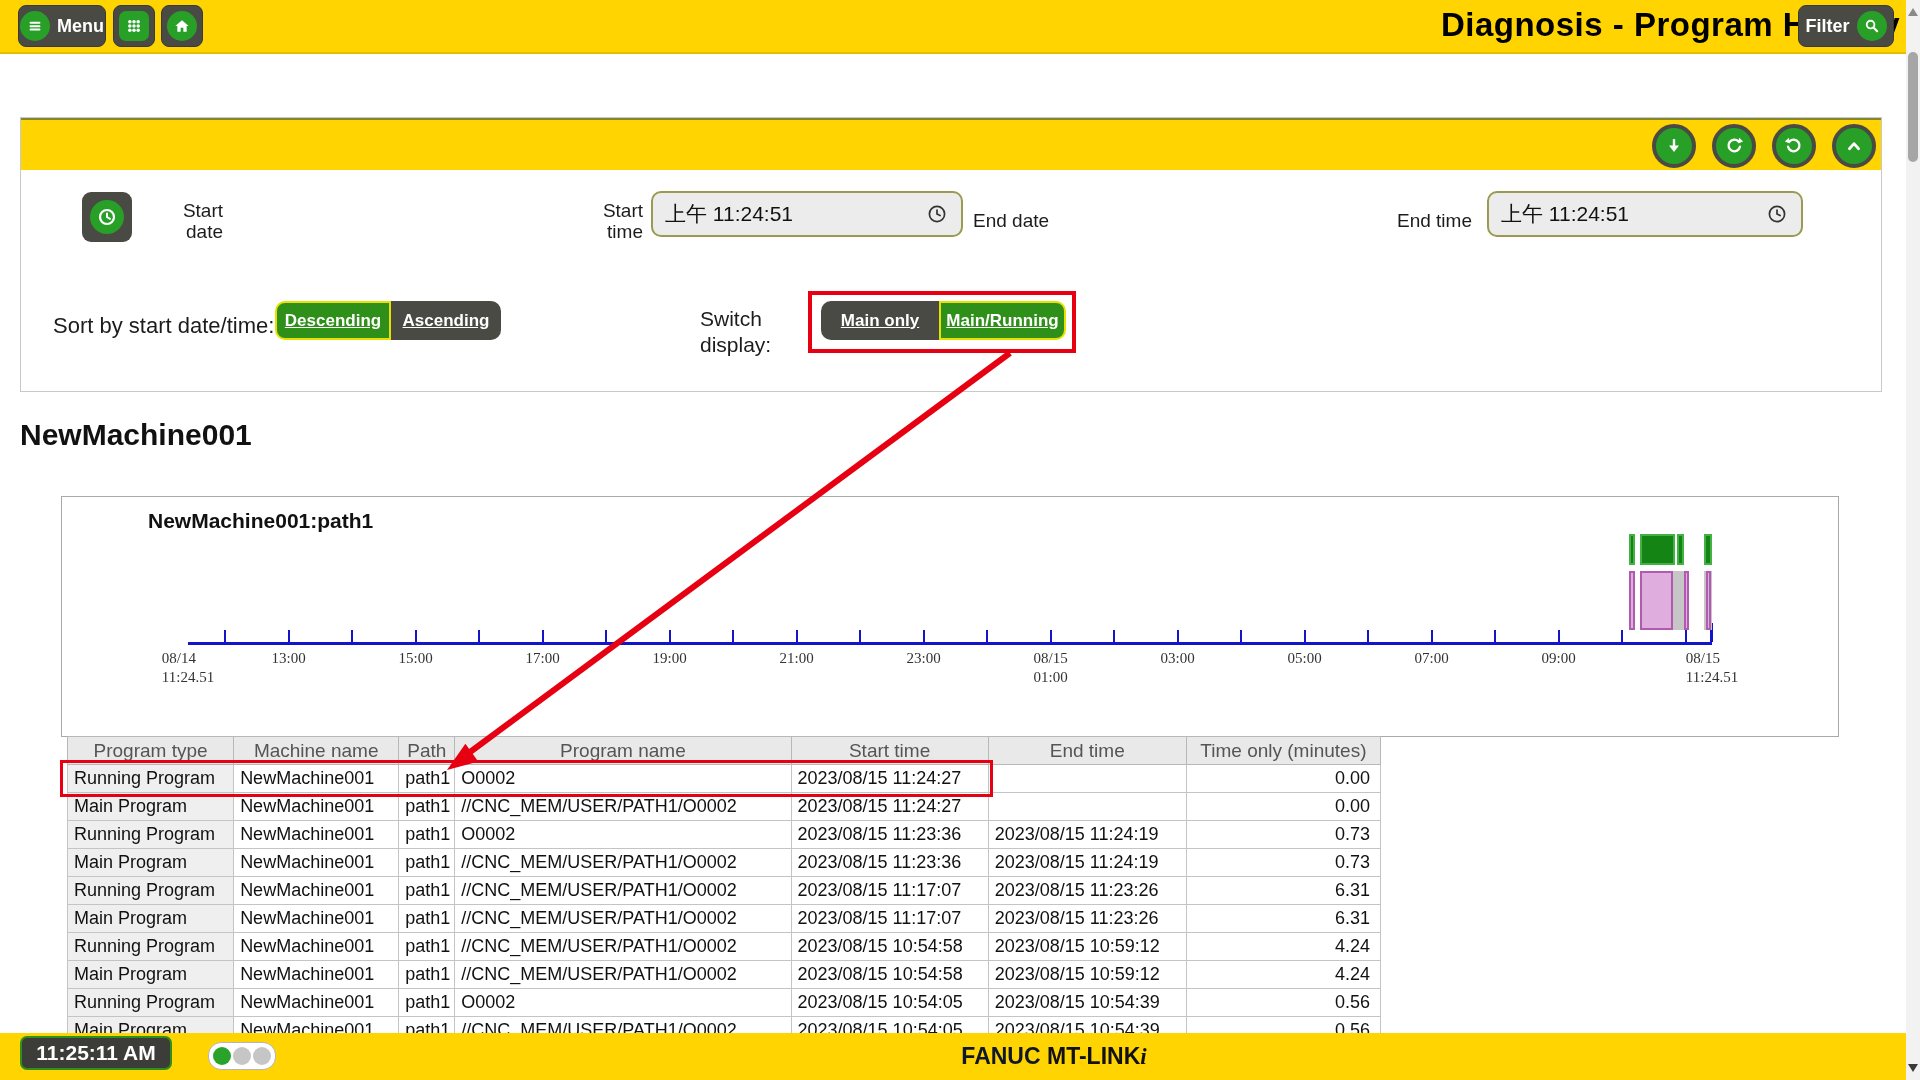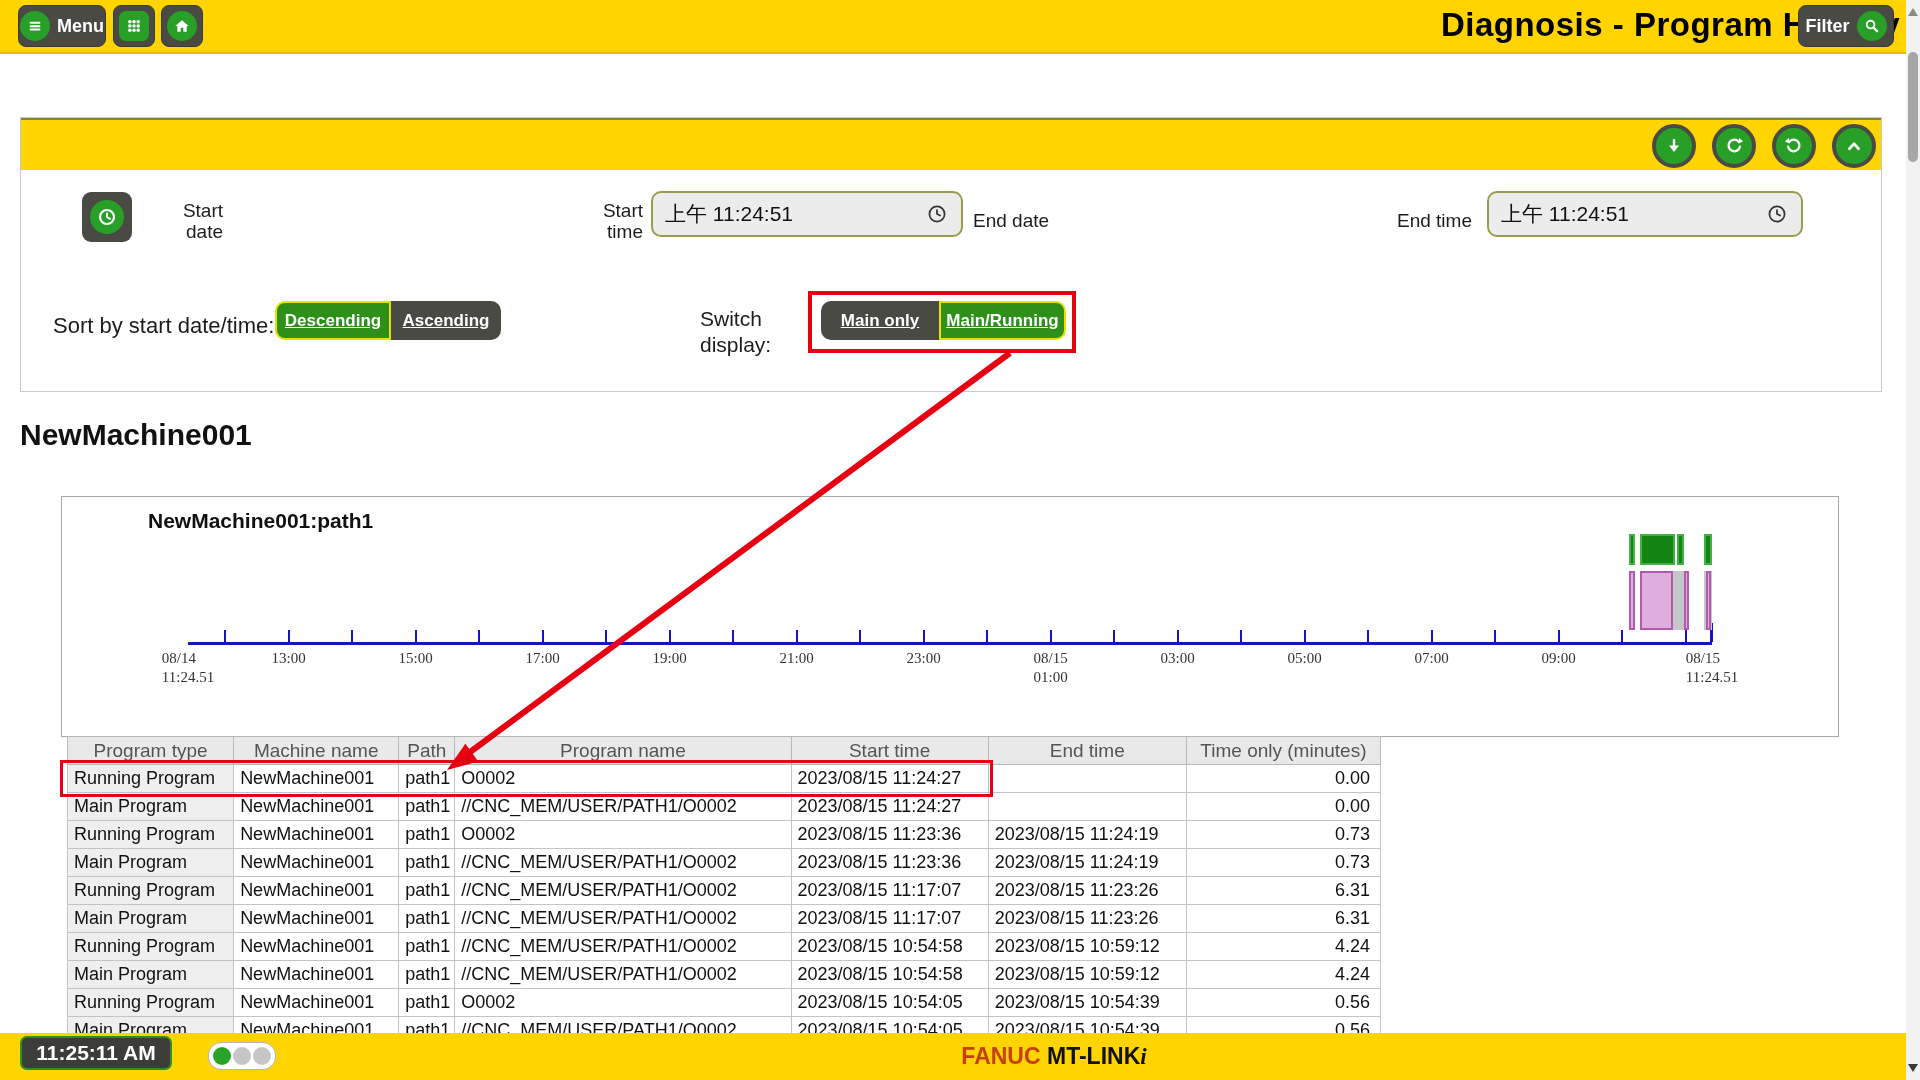--- a/index.html
+++ b/index.html
@@ -63,21 +63,21 @@
   
   .footer{position:absolute;left:0;top:1033px;width:1920px;height:47px;background:#ffd400;z-index:40;}
   .clock-badge{position:absolute;left:20px;top:3px;width:152px;height:34px;background:#3c3c38;border:2px solid #2e9018;border-radius:7px;
                color:#fff;font-size:21px;font-weight:bold;display:flex;align-items:center;justify-content:center;box-sizing:border-box;}
   .lights{position:absolute;left:208px;top:9px;width:66px;height:26px;background:#fff;border:1px solid #b5b5b5;border-radius:13px;
           display:flex;align-items:center;justify-content:center;gap:2px;}
   .light{width:18px;height:18px;border-radius:50%;}
   .light.green{background:#2aa32a;}
   .light.gray{background:#c6c6c6;}
   .brand{position:absolute;left:1054px;top:10px;transform:translateX(-50%);font-size:23px;font-weight:bold;white-space:nowrap;}
-  .brand .f{color:#c2410c;}
+  .brand .f{color:#0f172a;}
   .brand .p{color:#111;}
   .brand .i{color:#111;font-style:italic;font-family:"Liberation Serif",serif;}
 
   
   .scrollbar{position:absolute;right:0;top:0;width:14px;height:1080px;background:#f2f2f2;z-index:50;}
   .sb-up{position:absolute;left:2px;top:8px;width:0;height:0;border-left:5px solid transparent;border-right:5px solid transparent;border-bottom:8px solid #8a8a8a;}
   .sb-thumb{position:absolute;left:2px;top:52px;width:10px;height:110px;background:#a6a6a6;border-radius:5px;cursor:pointer;}
   .sb-down{position:absolute;left:2px;bottom:8px;width:0;height:0;border-left:5px solid transparent;border-right:5px solid transparent;border-top:8px solid #3a3a35;}
 </style>
 </head>

